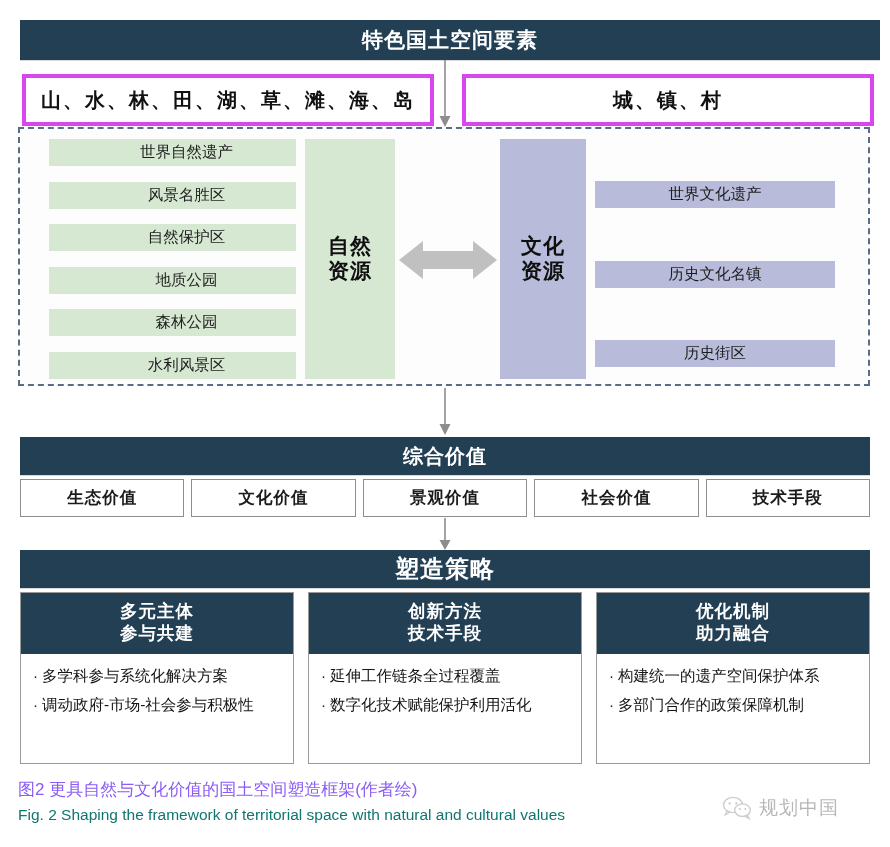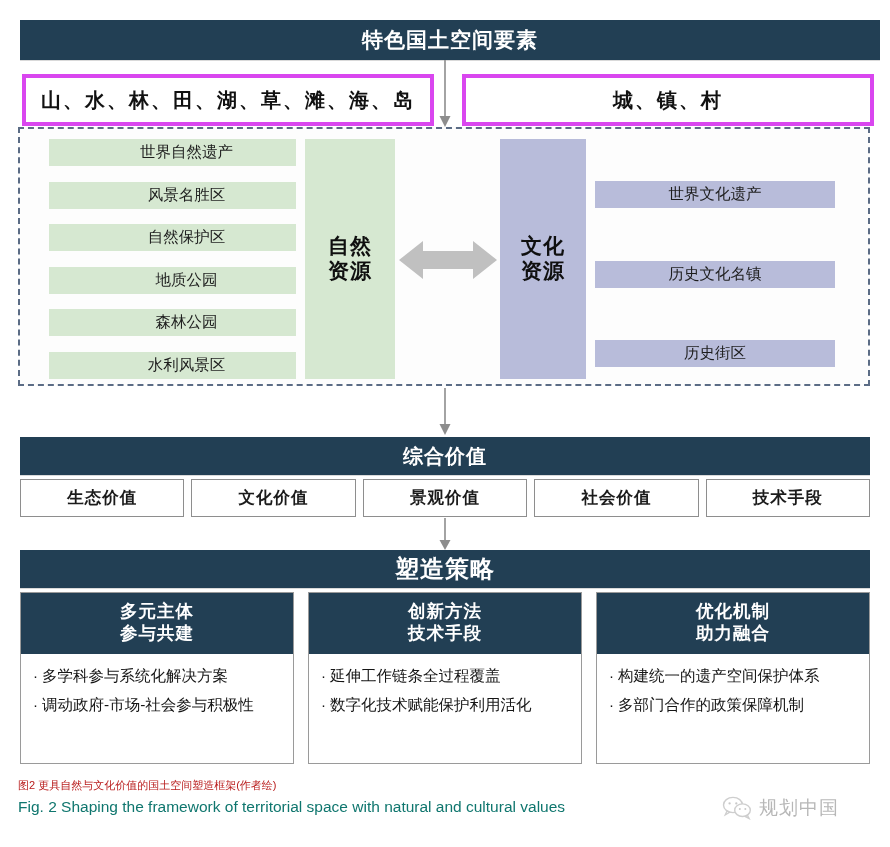--- a/index.html
+++ b/index.html
@@ -195,22 +195,22 @@
   }
   .bullet .txt { flex: 1 1 auto; }
 
   
   #caption {
     position: absolute;
     left: 18px; top: 778px;
     width: 700px;
   }
   .cap-line-cn {
-    font-size: 11px;
-    color: #b91c1c;
+    font-size: 17px;
+    color: #8b5cf6;
     margin-bottom: 5px;
   }
   .cap-line-en {
     font-size: 15.5px;
     color: #0f766e;
   }
 
   
   #watermark {
     position: absolute;

